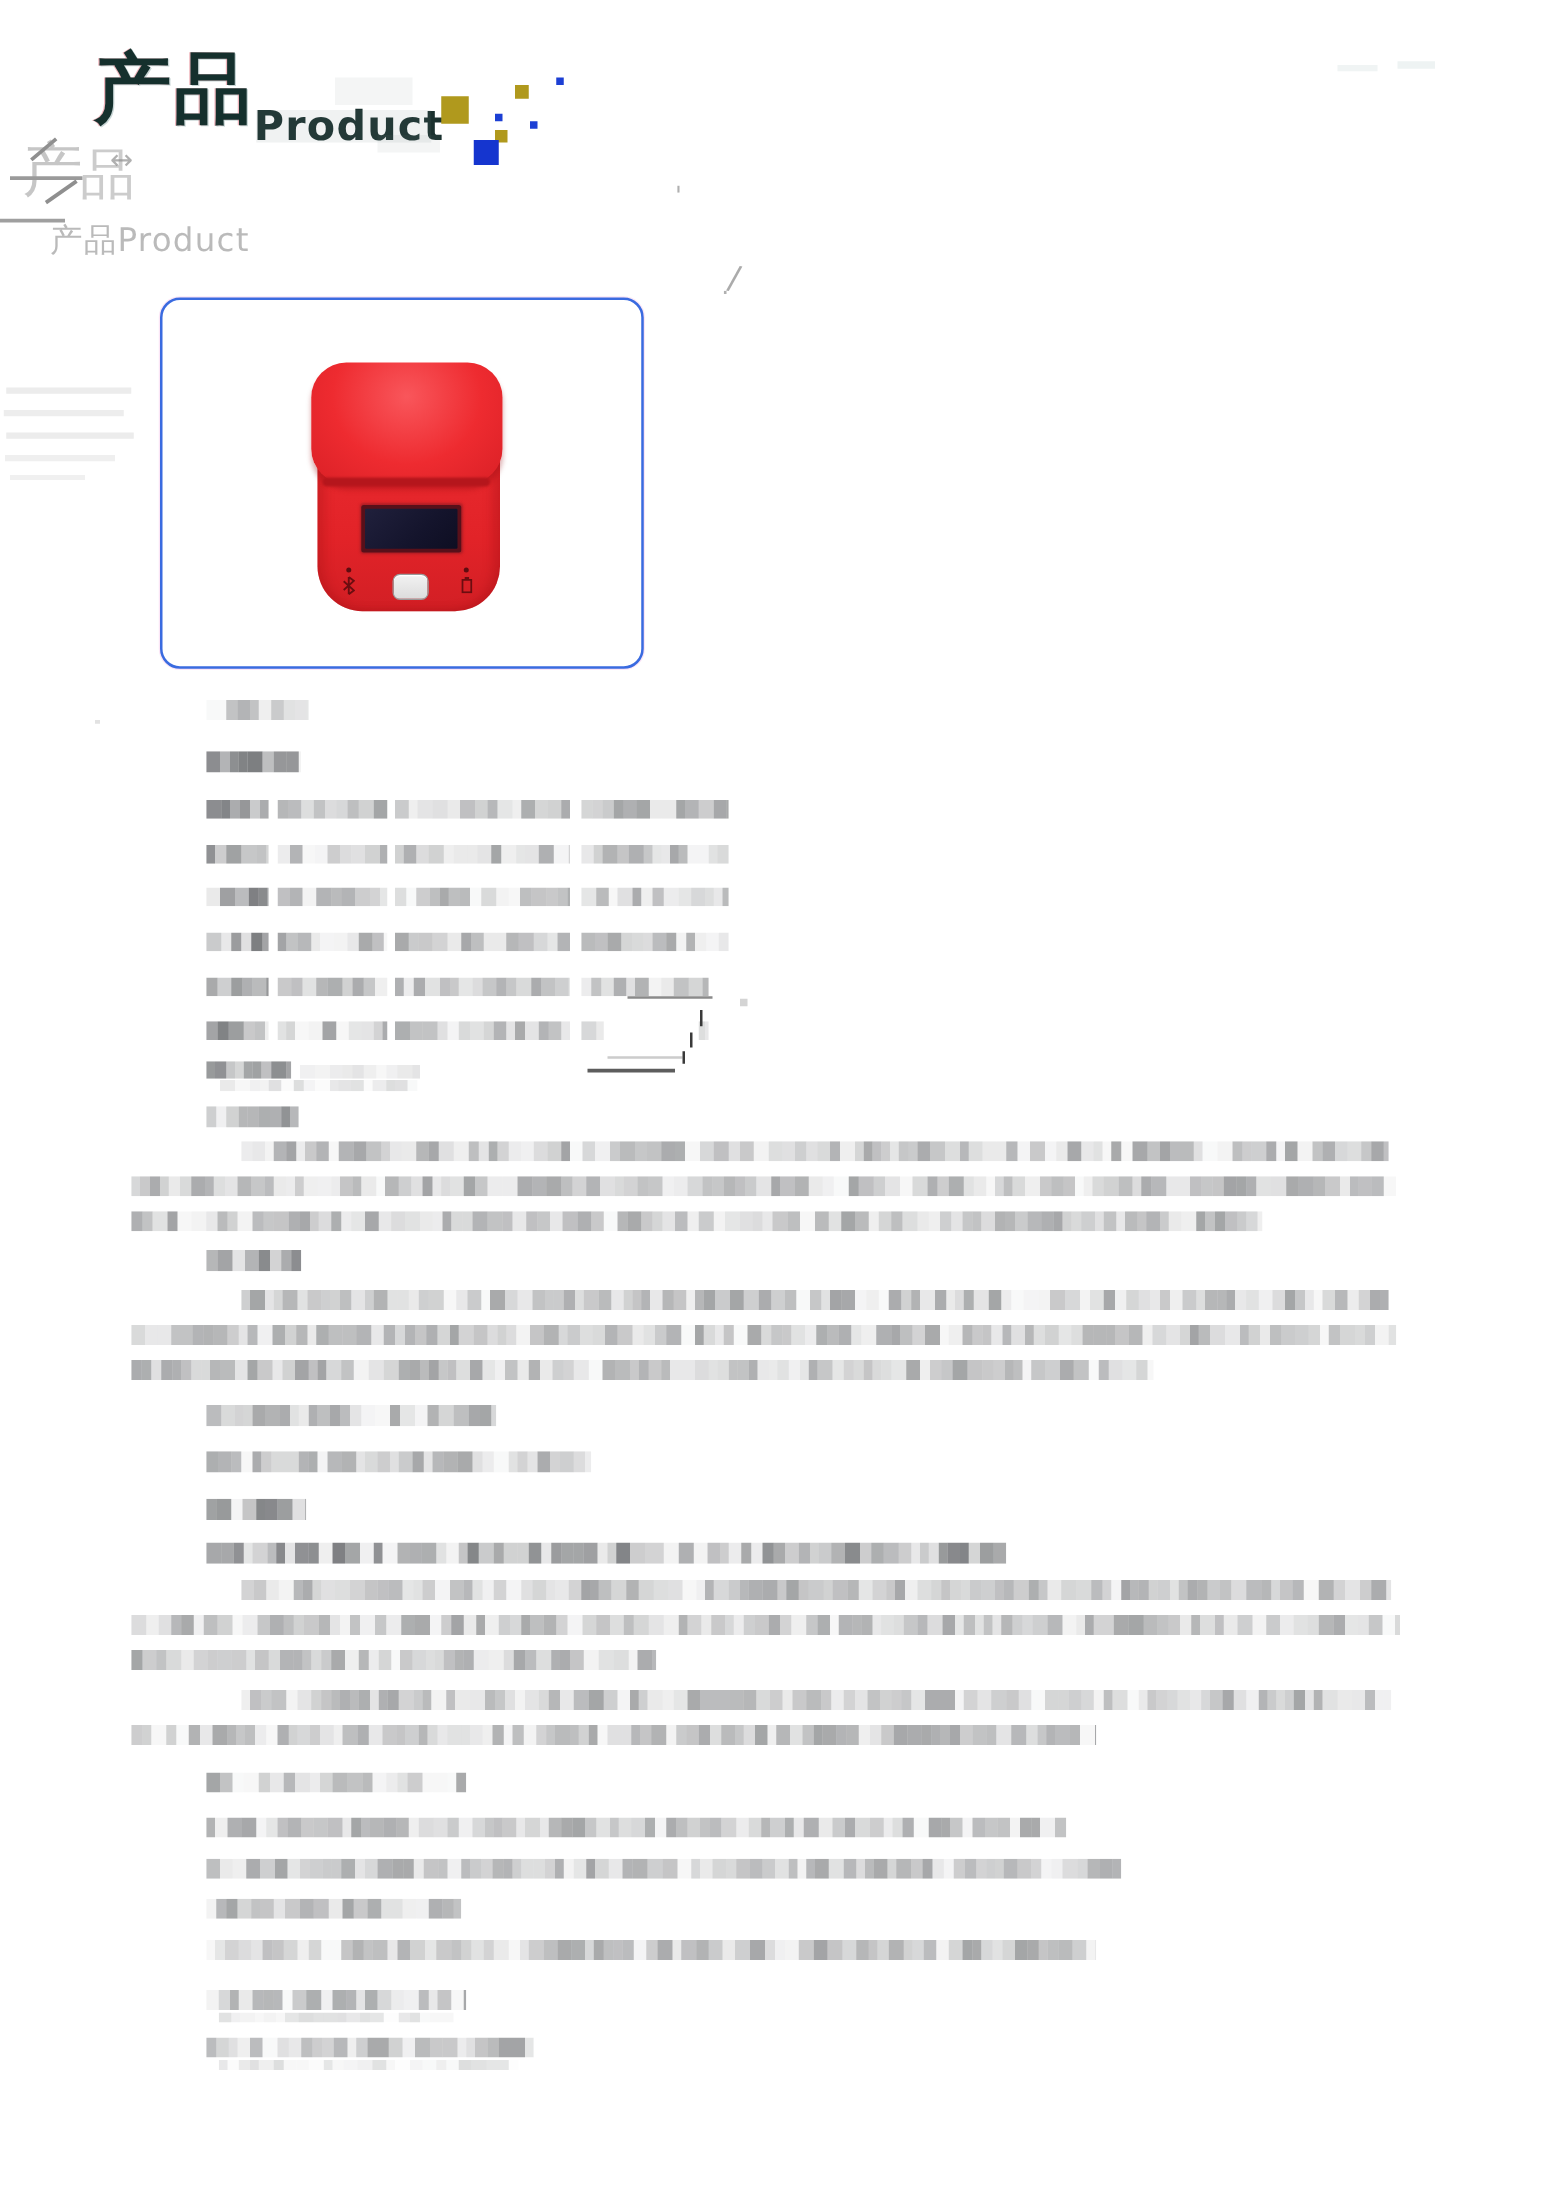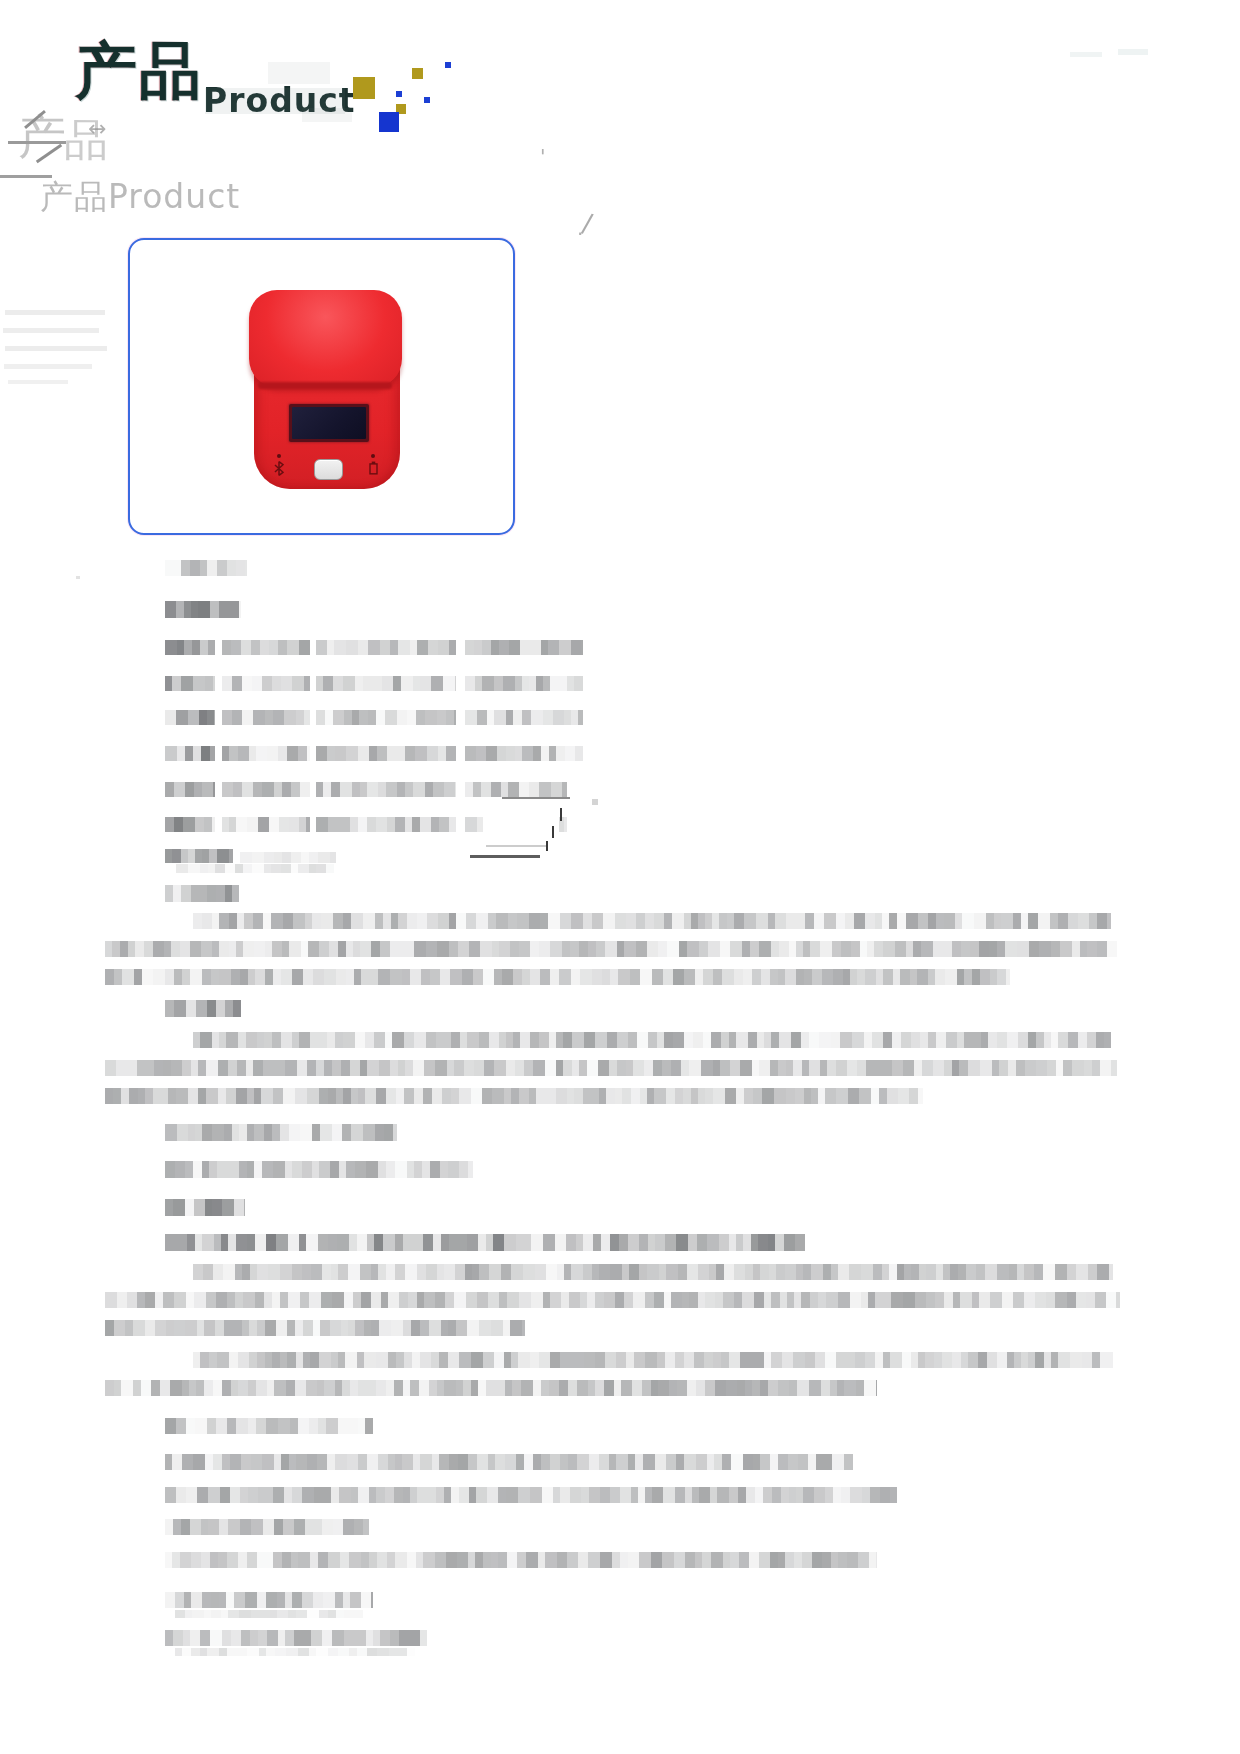--- a/index.html
+++ b/index.html
@@ -10,21 +10,21 @@
             color:#15302d;letter-spacing:2px;line-height:1;
             text-shadow:-1px 0 0 rgba(210,50,70,0.35), 1px 1px 0 rgba(40,90,90,0.25);}
   .title-en{position:absolute;left:203px;top:84px;font-size:33px;font-weight:600;
             color:#1b312f;letter-spacing:1px;line-height:1;}
   .subtitle{position:absolute;left:152px;top:150px;font-size:40px;
             font-family:"DejaVu Serif",serif;color:#2b4ad8;line-height:1;
             text-shadow:0 0 1px rgba(90,160,240,0.45);}
   .ghost{position:absolute;color:#8f8f8f;line-height:1;}
   .ghost-char-1{left:18px;top:112px;font-size:48px;opacity:.5;}
   .ghost-char-2{left:64px;top:118px;font-size:44px;opacity:.45;}
-  .ghost-row{left:40px;top:180px;font-size:33px;opacity:.7;color:#9e9e9e;letter-spacing:1px;}
+  .ghost-row{left:40px;top:180px;font-size:26px;opacity:.7;color:#9e9e9e;letter-spacing:1px;}
   .arrow-mark{left:88px;top:118px;font-size:22px;opacity:.7;}
   .slash-mark{left:583px;top:210px;font-size:26px;opacity:.75;transform:rotate(12deg);}
   .tick-mark{left:540px;top:146px;font-size:20px;opacity:.7;}
   .dot-mark{left:577px;top:218px;font-size:20px;opacity:.7;}
   
   .sq,.art{position:absolute;}
   
   .panel{position:absolute;left:128px;top:238px;width:383px;height:293px;
          border:2px solid #3a6be0;border-radius:16px;background:#ffffff;
          box-shadow:0 0 0 1px rgba(235,130,210,0.20);}

